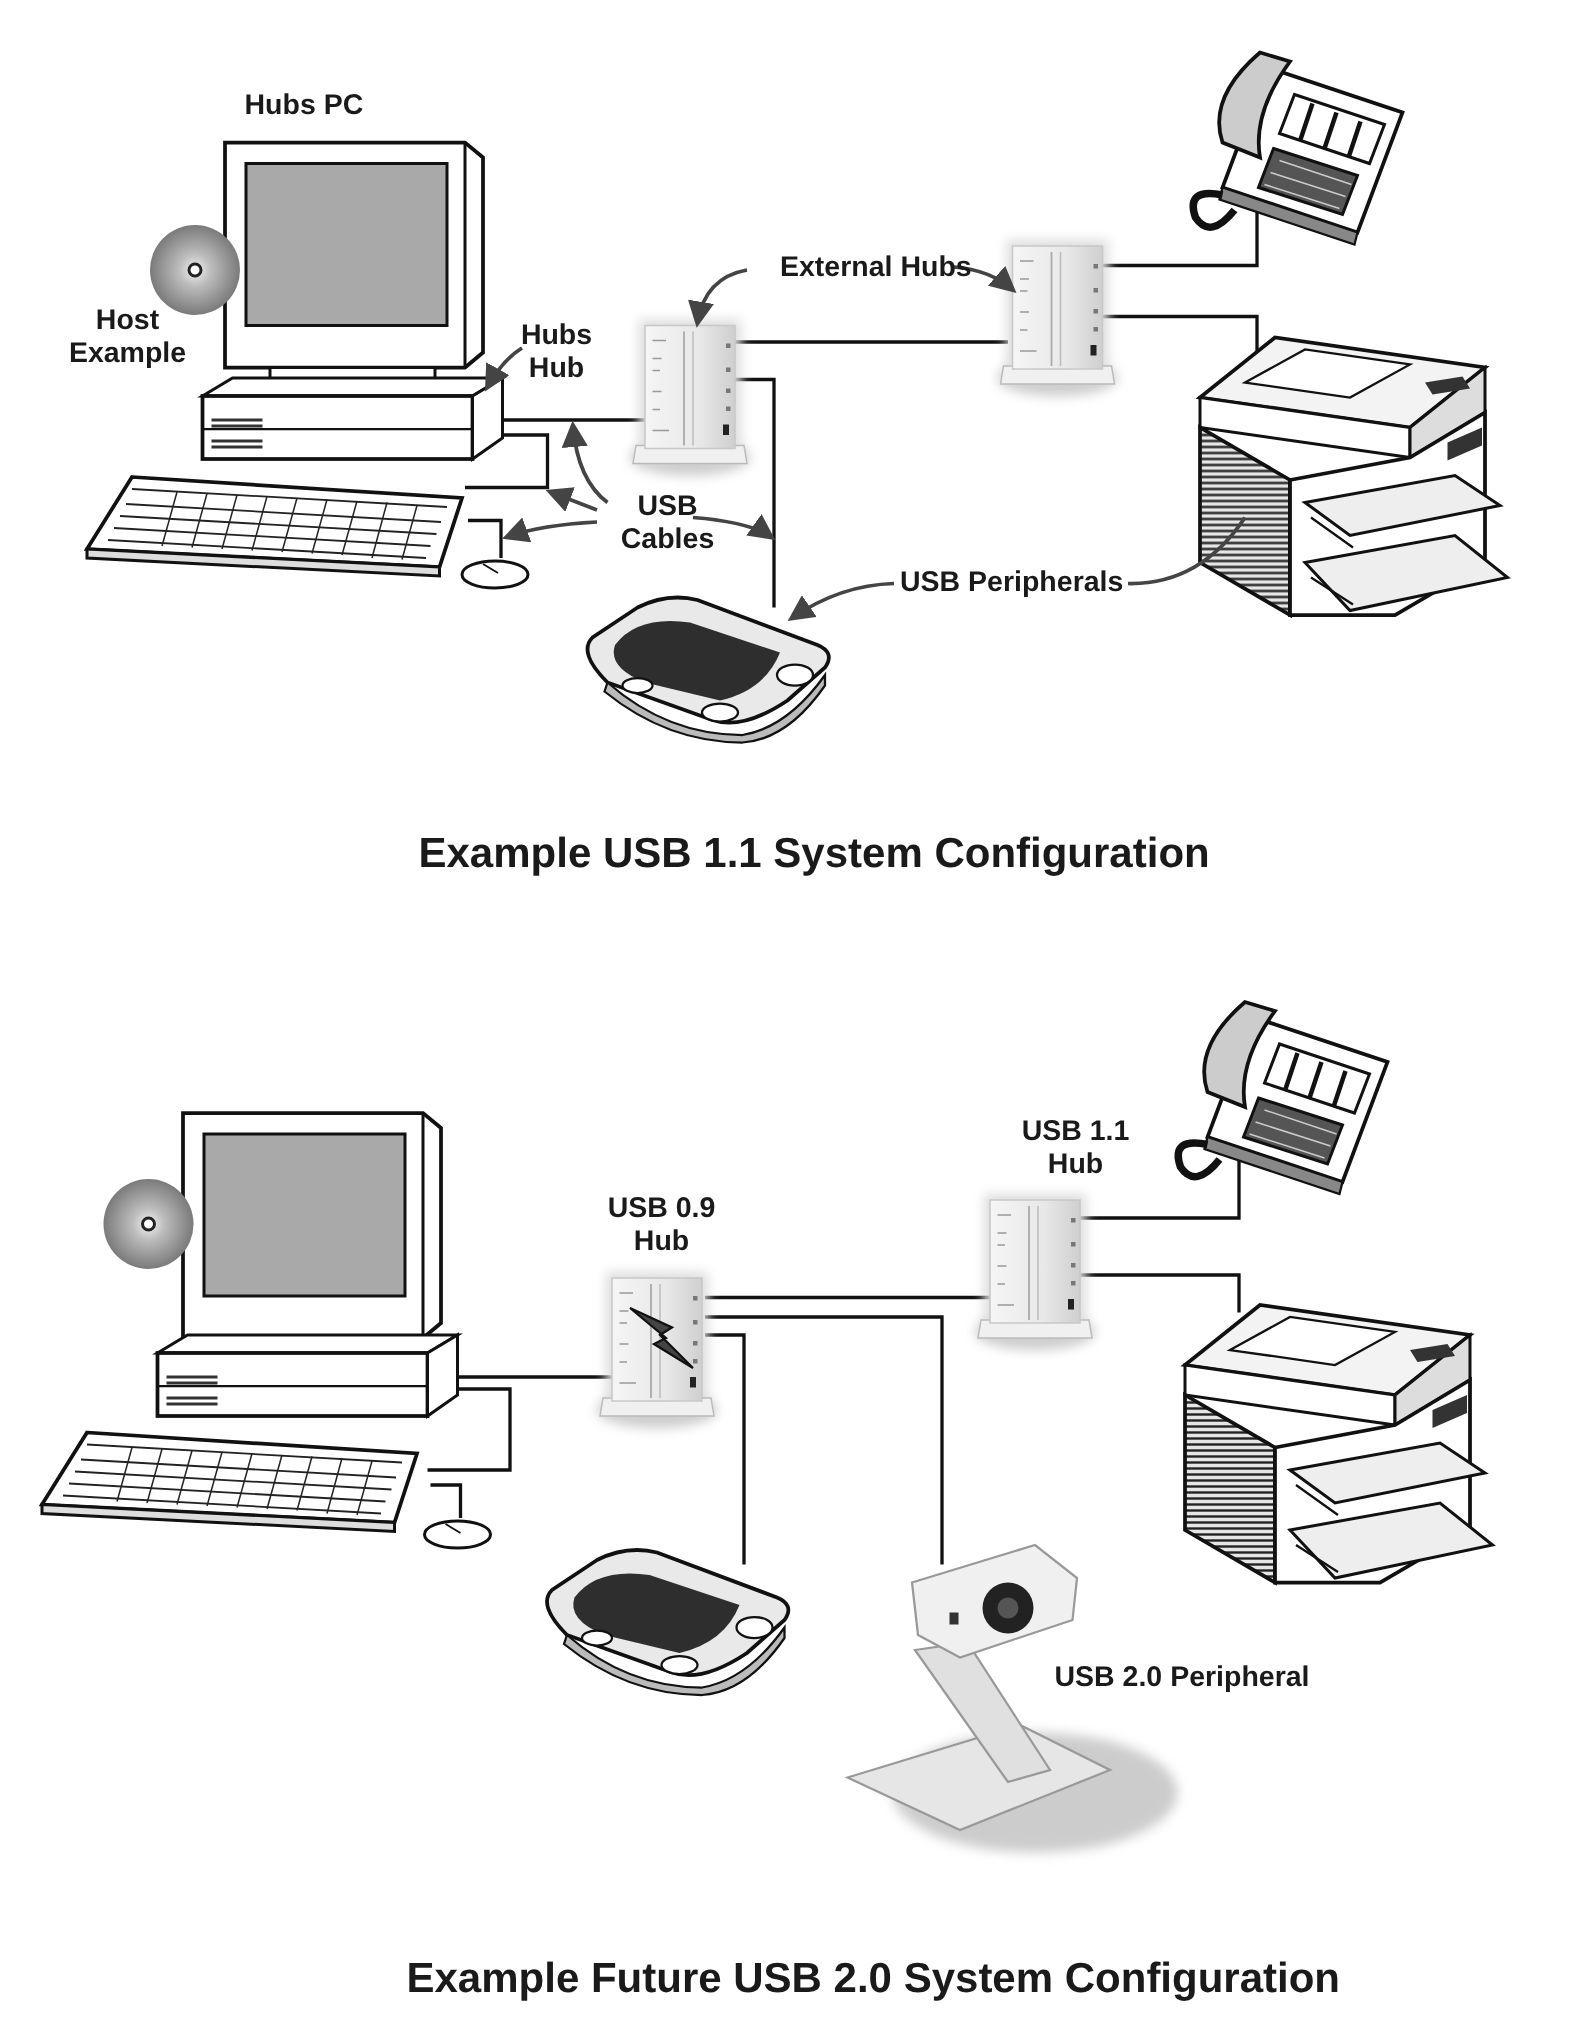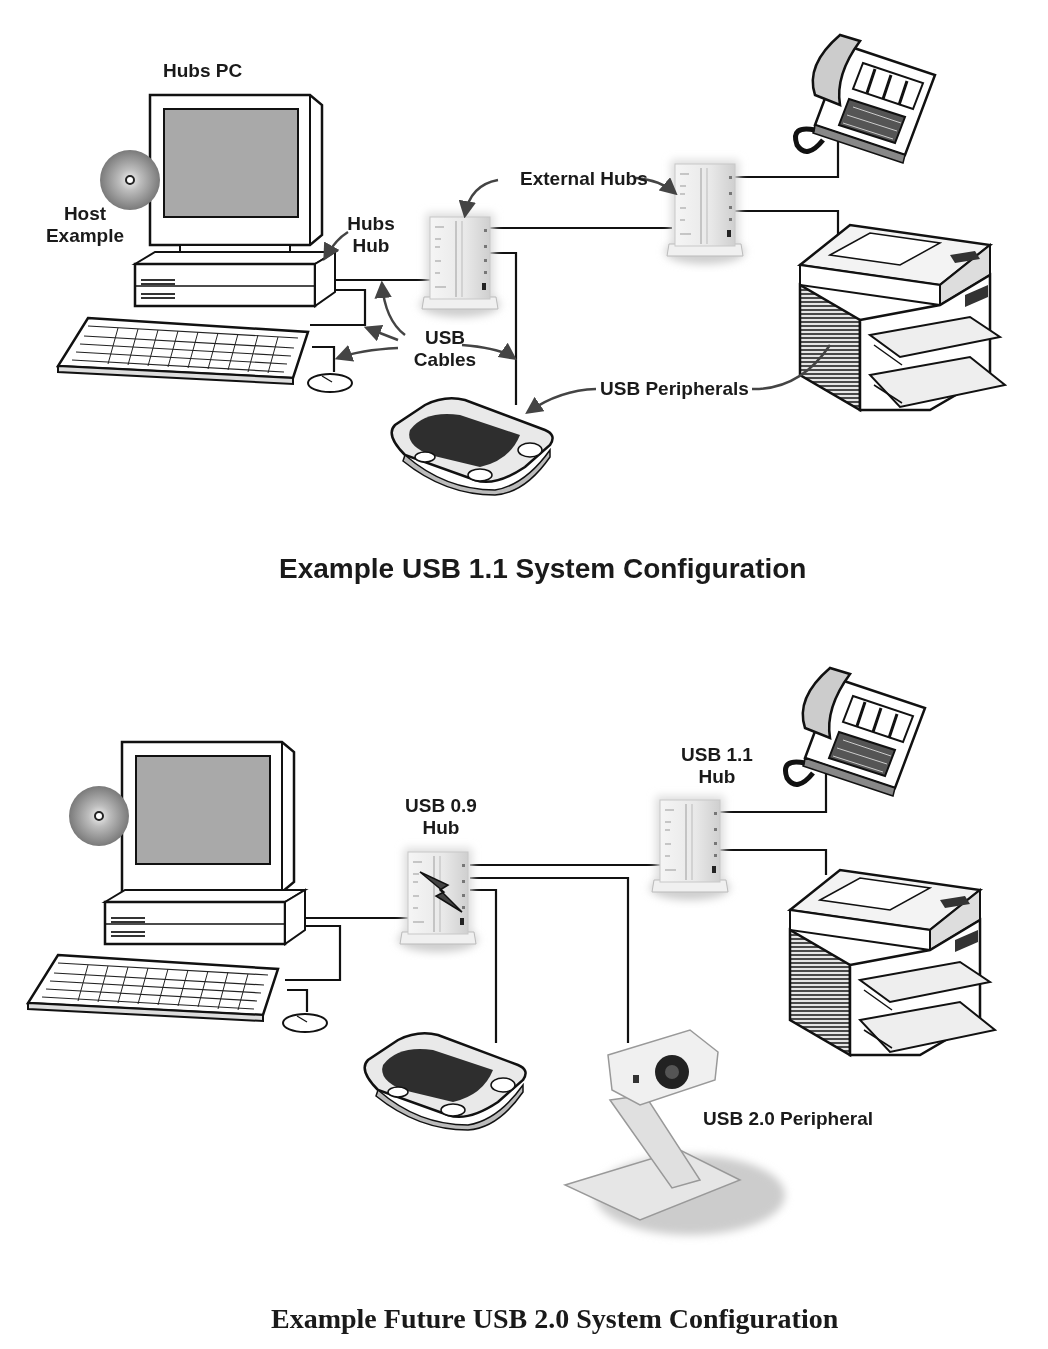--- a/index.html
+++ b/index.html
@@ -279,13 +279,13 @@
 
 <div class="lbl" style="left:398px;top:795px;width:86px;">
   <div>USB 0.9</div>
   <div>Hub</div>
 </div>
 <div class="lbl" style="left:674px;top:744px;width:86px;">
   <div>USB 1.1</div>
   <div>Hub</div>
 </div>
 <div class="lbl" style="left:679px;top:1108px;margin-left:24px;">USB 2.0 Peripheral</div>
-<div class="caption" style="left:271px;top:1303px;font-family:Liberation Serif, serif;">Example Future USB 2.0 System Configuration</div>
+<div class="caption" style="left:271px;top:1303px;">Example Future USB 2.0 System Configuration</div>
 
 </body></html>

